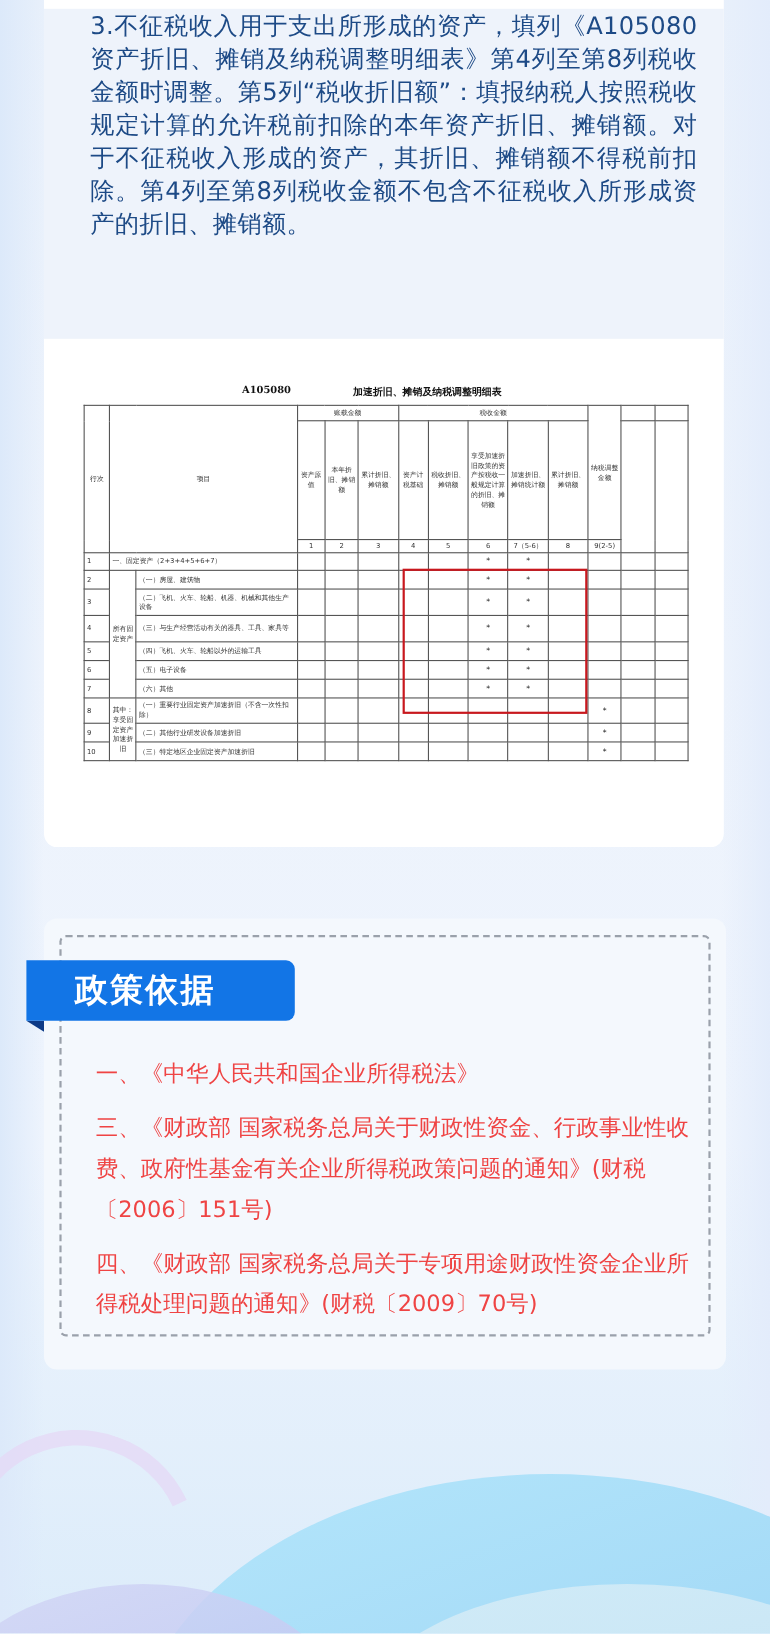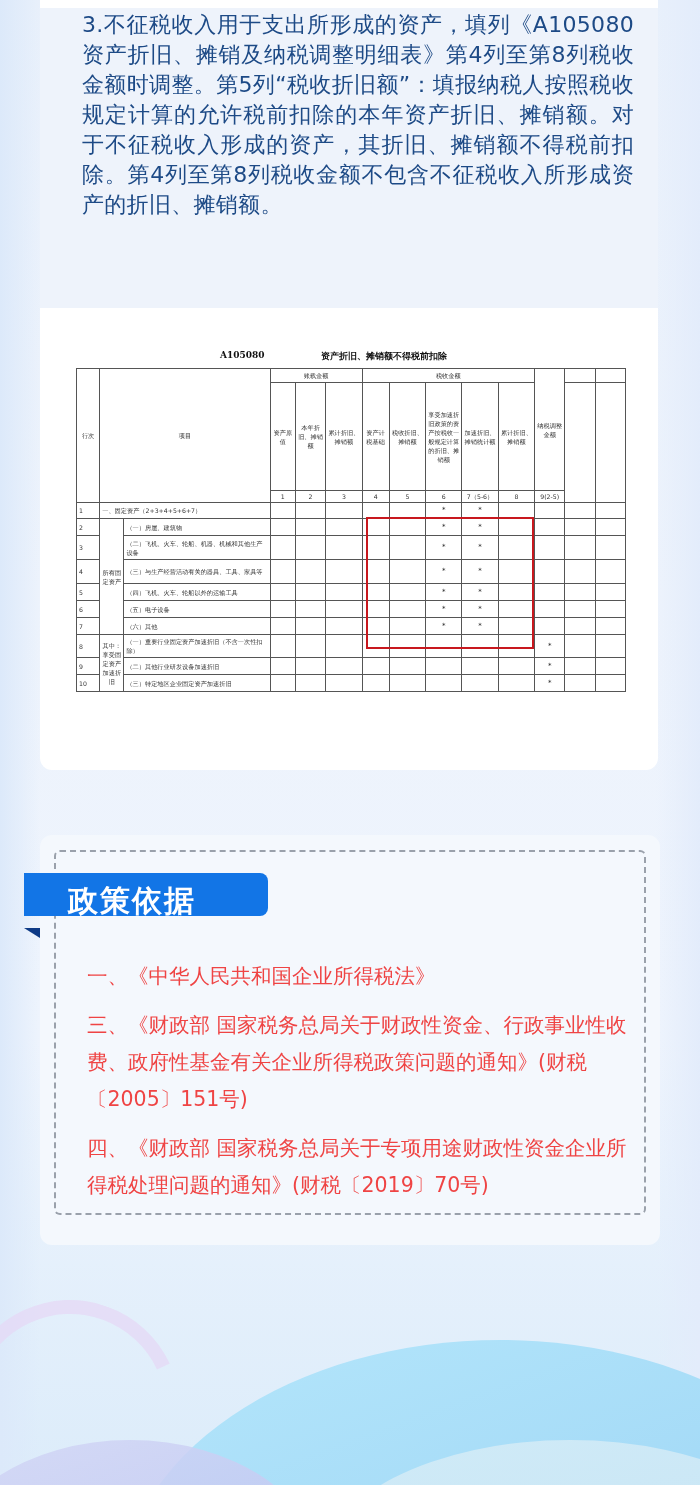--- a/index.html
+++ b/index.html
@@ -43,21 +43,21 @@
     font-family: "DejaVu Sans", sans-serif; font-size: 6.2px; color: #333; }
   table.form td { border: 1px solid #555; padding: 0 2px; text-align: center; vertical-align: middle; line-height: 9px; }
   table.form td.left { text-align: left; }
   .star { font-size: 7px; color: #222; }
   .red-box { position: absolute; left: 290px; top: 149px; width: 168px; height: 132px;
     border: 2px solid #c8181e; pointer-events: none; }
   .policy-card { position: absolute; left: 40px; top: 835px; width: 620px; height: 410px;
     background: #f4f8fd; border-radius: 12px; }
   .dashed { position: absolute; left: 14px; top: 15px; width: 592px; height: 365px;
     border: 2px dashed #9aa1ab; border-radius: 6px; }
-  .ribbon { position: absolute; left: -16px; top: 38px; width: 244px; height: 43px;
+  .ribbon { position: absolute; left: -16px; top: 38px; width: 244px; height: 55px;
     background: #1275e6; border-radius: 0 8px 8px 0; }
   .ribbon-tail { position: absolute; left: -16px; top: 93px; width: 0; height: 0;
     border-top: 10px solid #0d3a86; border-left: 16px solid transparent; }
   .ribbon-label { position: absolute; left: 44px; top: 10px; color: #fff; font-weight: bold;
     font-size: 30px; letter-spacing: 2px; line-height: 36px; }
   .refs { position: absolute; left: 47px; top: 123px; width: 545px; color: #ef4444;
     font-size: 20.5px; line-height: 37px; }
   .refs .item { margin-bottom: 12px; }
 </style>
 </head>
@@ -73,21 +73,21 @@
   <div class="blob3"></div>
 </div>
 
 <section class="card1">
   <div class="card1-bg"></div>
   <p class="para">3.不征税收入用于支出所形成的资产，填列《A105080资产折旧、摊销及纳税调整明细表》第4列至第8列税收金额时调整。第5列“税收折旧额”：填报纳税人按照税收规定计算的允许税前扣除的本年资产折旧、摊销额。对于不征税收入形成的资产，其折旧、摊销额不得税前扣除。第4列至第8列税收金额不包含不征税收入所形成资产的折旧、摊销额。</p>
 
   <div class="tbl-wrap">
     <div class="tbl-title">
       <span class="code">A105080</span>
-      <span class="name">资产折旧、摊销额不得税前扣除</span>
+      <span class="name">加速折旧、摊销及纳税调整明细表</span>
     </div>
     <div style="position:relative">
     <table class="form">
       <colgroup>
         <col style="width:23px">
             <col style="width:24px">
             <col style="width:145px">
         <col style="width:25px">
             <col style="width:30px">
             <col style="width:36px">
@@ -303,16 +303,16 @@
 </section>
 
 <section class="policy-card">
   <div class="dashed"></div>
   <div class="ribbon-tail"></div>
   <div class="ribbon">
     <span class="ribbon-label">政策依据</span>
   </div>
   <div class="refs">
     <p class="item">一、《中华人民共和国企业所得税法》</p>
-    <p class="item">三、《财政部 国家税务总局关于财政性资金、行政事业性收费、政府性基金有关企业所得税政策问题的通知》(财税〔2005〕151号)</p>
-    <p class="item">四、《财政部 国家税务总局关于专项用途财政性资金企业所得税处理问题的通知》(财税〔2019〕70号)</p>
+    <p class="item">三、《财政部 国家税务总局关于财政性资金、行政事业性收费、政府性基金有关企业所得税政策问题的通知》(财税〔2006〕151号)</p>
+    <p class="item">四、《财政部 国家税务总局关于专项用途财政性资金企业所得税处理问题的通知》(财税〔2009〕70号)</p>
   </div>
 </section>
 
 </body></html>

